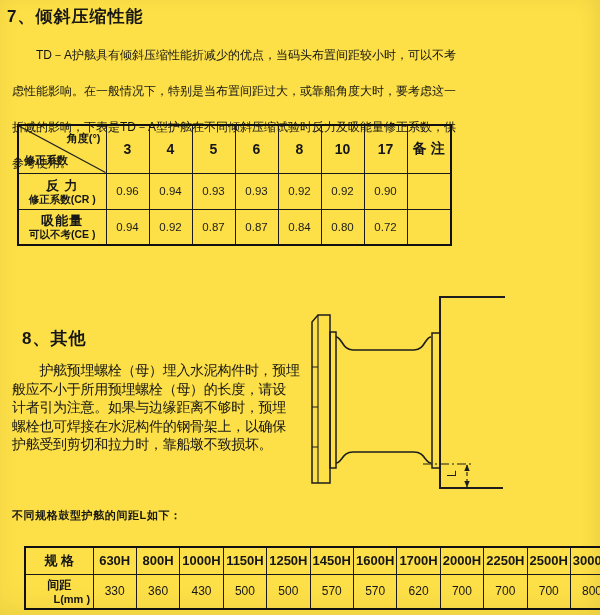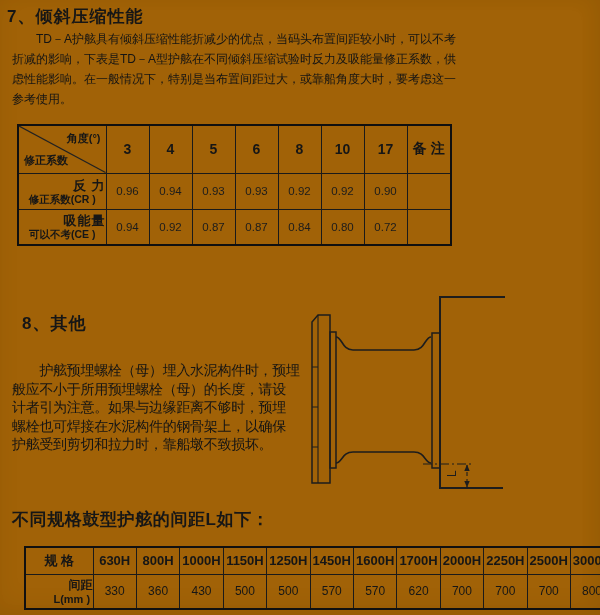--- a/index.html
+++ b/index.html
@@ -3,45 +3,45 @@
 <meta charset="utf-8">
 <style>
   html,body{margin:0;padding:0;}
   body{
     width:600px;height:615px;
     font-family:"Liberation Sans","DejaVu Sans",sans-serif;
     background:#e9e8e4;
   }
   .page{
     position:relative;width:600px;height:615px;overflow:hidden;
-    background:#a16207;
+    background:#fde047;
     box-shadow:inset 0 -10px 24px rgba(0,0,0,0.05), inset -8px 0 18px rgba(0,0,0,0.03);
     color:#161616;
   }
   .h7{position:absolute;left:7px;top:5px;font-size:17px;font-weight:bold;letter-spacing:1px;}
-  .h8{position:absolute;left:22px;top:312px;font-size:17px;font-weight:bold;letter-spacing:1px;text-align:right;}
+  .h8{position:absolute;left:22px;top:327px;font-size:17px;font-weight:bold;letter-spacing:1px;text-align:right;}
   .p7{position:absolute;left:12px;top:29px;font-size:12px;line-height:20px;color:#141414;}
-  .p7 div{white-space:nowrap;}
+  .p7 div{white-space:nowrap;margin-top:16px;}
   .p8{position:absolute;left:12px;top:361px;font-size:14px;line-height:18.5px;color:#141414;}
   .p8 div{white-space:nowrap;letter-spacing:-0.3px;}
-  .caption{position:absolute;left:12px;top:508px;font-size:17px;font-weight:bold;letter-spacing:0.6px;}
+  .caption{position:absolute;left:12px;top:508px;font-size:11px;font-weight:bold;letter-spacing:0.6px;}
 
   table{border-collapse:collapse;table-layout:fixed;}
   td{border:1px solid #1a1a1a;text-align:center;vertical-align:middle;padding:0;overflow:hidden;}
 
   .t1{position:absolute;left:17px;top:124px;width:433px;border:2px solid #101010;}
   .t1 .head-row{height:48px;}
   .t1 .head-row td{font-size:14px;font-weight:bold;}
   .t1 .data-row{height:36px;}
   .t1 .val{font-size:11.5px;color:#1c1c1c;margin-top:16px;}
   .t1 .diag{position:relative;margin-left:44px;}
   .t1 .diag svg{position:absolute;left:0;top:0;width:100%;height:100%;}
   .diag-top{position:absolute;right:5px;top:5px;font-size:11px;font-weight:bold;}
   .diag-bot{position:absolute;left:5px;bottom:5px;font-size:11px;font-weight:bold;}
-  .rl1{font-size:13px;font-weight:bold;line-height:15px;letter-spacing:1px;text-align:right;}
+  .rl1{font-size:13px;font-weight:bold;line-height:15px;letter-spacing:1px;}
   .rl2{font-size:10.5px;font-weight:bold;line-height:12px;letter-spacing:0;}
 
   .t2{position:absolute;left:24px;top:546px;width:591px;border:2px solid #101010;}
   .t2 .spec-row{height:27px;}
   .t2 .spec-row td{font-size:13px;font-weight:bold;letter-spacing:0;}
   .t2 .gap-row{height:35px;}
   .t2 .gap-row td{font-size:12px;}
   .t2 .rh{font-weight:bold;}
   .t2 .rh .rl2{font-weight:bold;font-size:11px;padding-left:25px;}
 
@@ -49,22 +49,22 @@
 </style>
 </head>
 <body>
 
 <div class="page">
 
   <div class="h7">7、倾斜压缩性能</div>
 
   <div class="p7">
     <div>　　TD－A护舷具有倾斜压缩性能折减少的优点，当码头布置间距较小时，可以不考</div>
+    <div>虑性能影响。在一般情况下，特别是当布置间距过大，或靠船角度大时，要考虑这一</div>
     <div>折减的影响，下表是TD－A型护舷在不同倾斜压缩试验时反力及吸能量修正系数，供</div>
-    <div>虑性能影响。在一般情况下，特别是当布置间距过大，或靠船角度大时，要考虑这一</div>
     <div>参考使用。</div>
   </div>
 
   <table class="t1">
     <colgroup>
       <col style="width:88px">
       <col style="width:43px">
         <col style="width:43px">
         <col style="width:43px">
         <col style="width:43px">

